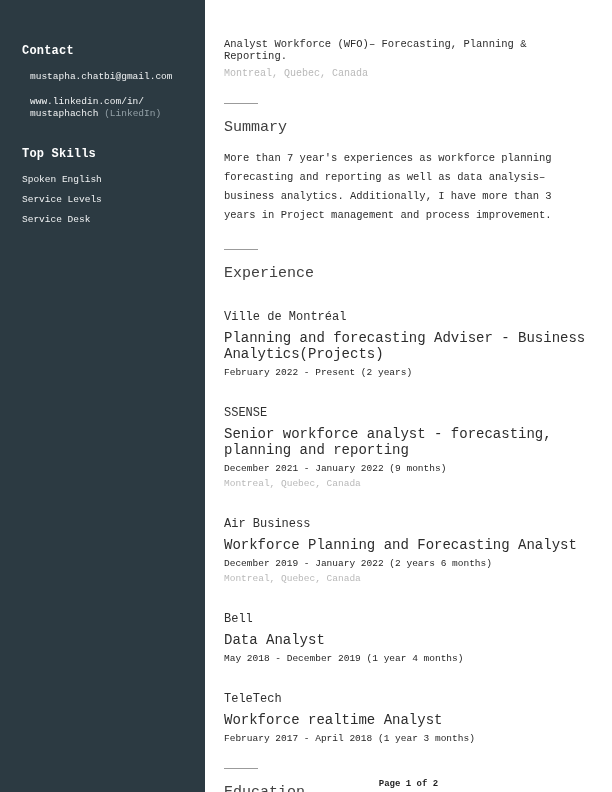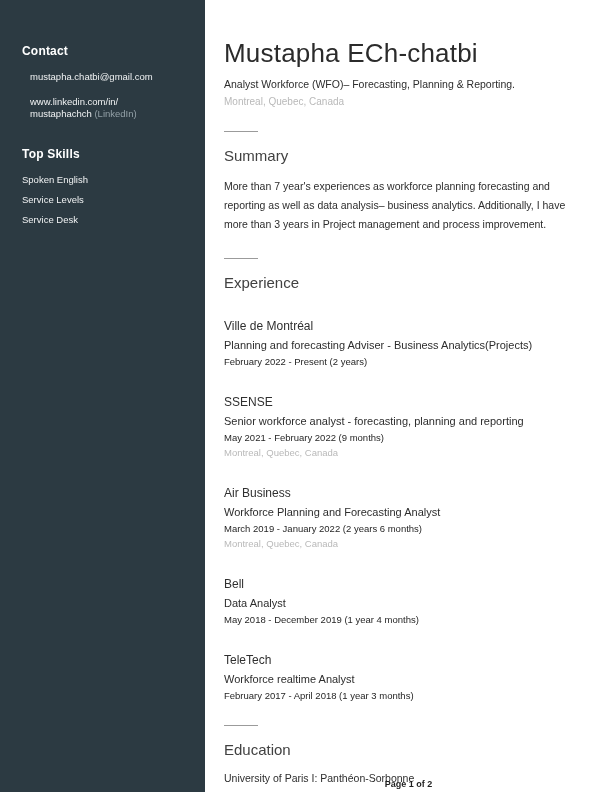--- a/index.html
+++ b/index.html
@@ -8,20 +8,21 @@
     width: 612px; height: 792px;
     font-family: "Liberation Sans", sans-serif;
     background: #ffffff;
   }
   .page {
     position: relative;
     width: 612px; height: 792px;
     display: flex;
     overflow: hidden;
     background: #ffffff;
+    font-family: Liberation Mono, monospace;
   }
   
   .sidebar {
     width: 205px; min-width: 205px; height: 100%;
     background: #2c3a42;
     color: #eef1f2;
     padding: 44px 18px 0 22px;
   }
   .sb-block { margin-bottom: 26px; }
   .sb-heading {
@@ -55,21 +56,21 @@
   .section-heading {
     font-size: 15px; font-weight: 400; color: #414141;
     margin: 15px 0 0 0;
   }
   .summary-text {
     font-size: 10.5px; color: #2d2d2d; line-height: 19px;
     width: 362px; margin: 13px 0 0 0;
   }
   .job { margin-top: 28px; }
   .job-company { font-size: 12px; color: #2f2f2f; margin: 0 0 6px 0; }
-  .job-title { font-size: 11px; color: #2d2d2d; margin: 0 0 5px 0; }
+  .job-title { font-size: 14px; color: #2d2d2d; margin: 0 0 5px 0; }
   .job-dates { font-size: 9.5px; color: #262626; margin: 0; }
   .job-location { font-size: 9.5px; color: #b9b9b9; margin: 4px 0 0 0; }
   .edu-school { font-size: 10.5px; color: #2d2d2d; margin: 14px 0 0 0; }
   .footer {
     position: absolute;
     left: 205px; right: 0; bottom: 3px;
     text-align: center;
     font-size: 9px; font-weight: 700; color: #1f1f1f;
   }
 </style>
@@ -91,48 +92,47 @@
 
     <div class="sb-block">
       <p class="sb-heading">Top Skills</p>
       <div class="skill">Spoken English</div>
       <div class="skill">Service Levels</div>
       <div class="skill">Service Desk</div>
     </div>
   </aside>
 
   <main class="main">
-    <h1 class="name">Mustapha ECh-chatbi</h1>
     <p class="headline">Analyst Workforce (WFO)– Forecasting, Planning &amp; Reporting.</p>
     <p class="location">Montreal, Quebec, Canada</p>
 
     <hr class="divider">
     <h2 class="section-heading">Summary</h2>
     <p class="summary-text">More than 7 year's experiences as workforce planning forecasting and reporting as well as data analysis– business analytics. Additionally, I have more than 3 years in Project management and process improvement.</p>
 
     <hr class="divider">
     <h2 class="section-heading">Experience</h2>
 
     <div class="job">
       <p class="job-company">Ville de Montréal</p>
       <p class="job-title">Planning and forecasting Adviser - Business Analytics(Projects)</p>
       <p class="job-dates">February 2022 - Present (2 years)</p>
     </div>
 
     <div class="job">
       <p class="job-company">SSENSE</p>
       <p class="job-title">Senior workforce analyst - forecasting, planning and reporting</p>
-      <p class="job-dates">May 2021 - February 2022 (9 months)</p>
+      <p class="job-dates">December 2021 - January 2022 (9 months)</p>
       <p class="job-location">Montreal, Quebec, Canada</p>
     </div>
 
     <div class="job">
       <p class="job-company">Air Business</p>
       <p class="job-title">Workforce Planning and Forecasting Analyst</p>
-      <p class="job-dates">March 2019 - January 2022 (2 years 6 months)</p>
+      <p class="job-dates">December 2019 - January 2022 (2 years 6 months)</p>
       <p class="job-location">Montreal, Quebec, Canada</p>
     </div>
 
     <div class="job">
       <p class="job-company">Bell</p>
       <p class="job-title">Data Analyst</p>
       <p class="job-dates">May 2018 - December 2019 (1 year 4 months)</p>
     </div>
 
     <div class="job">

